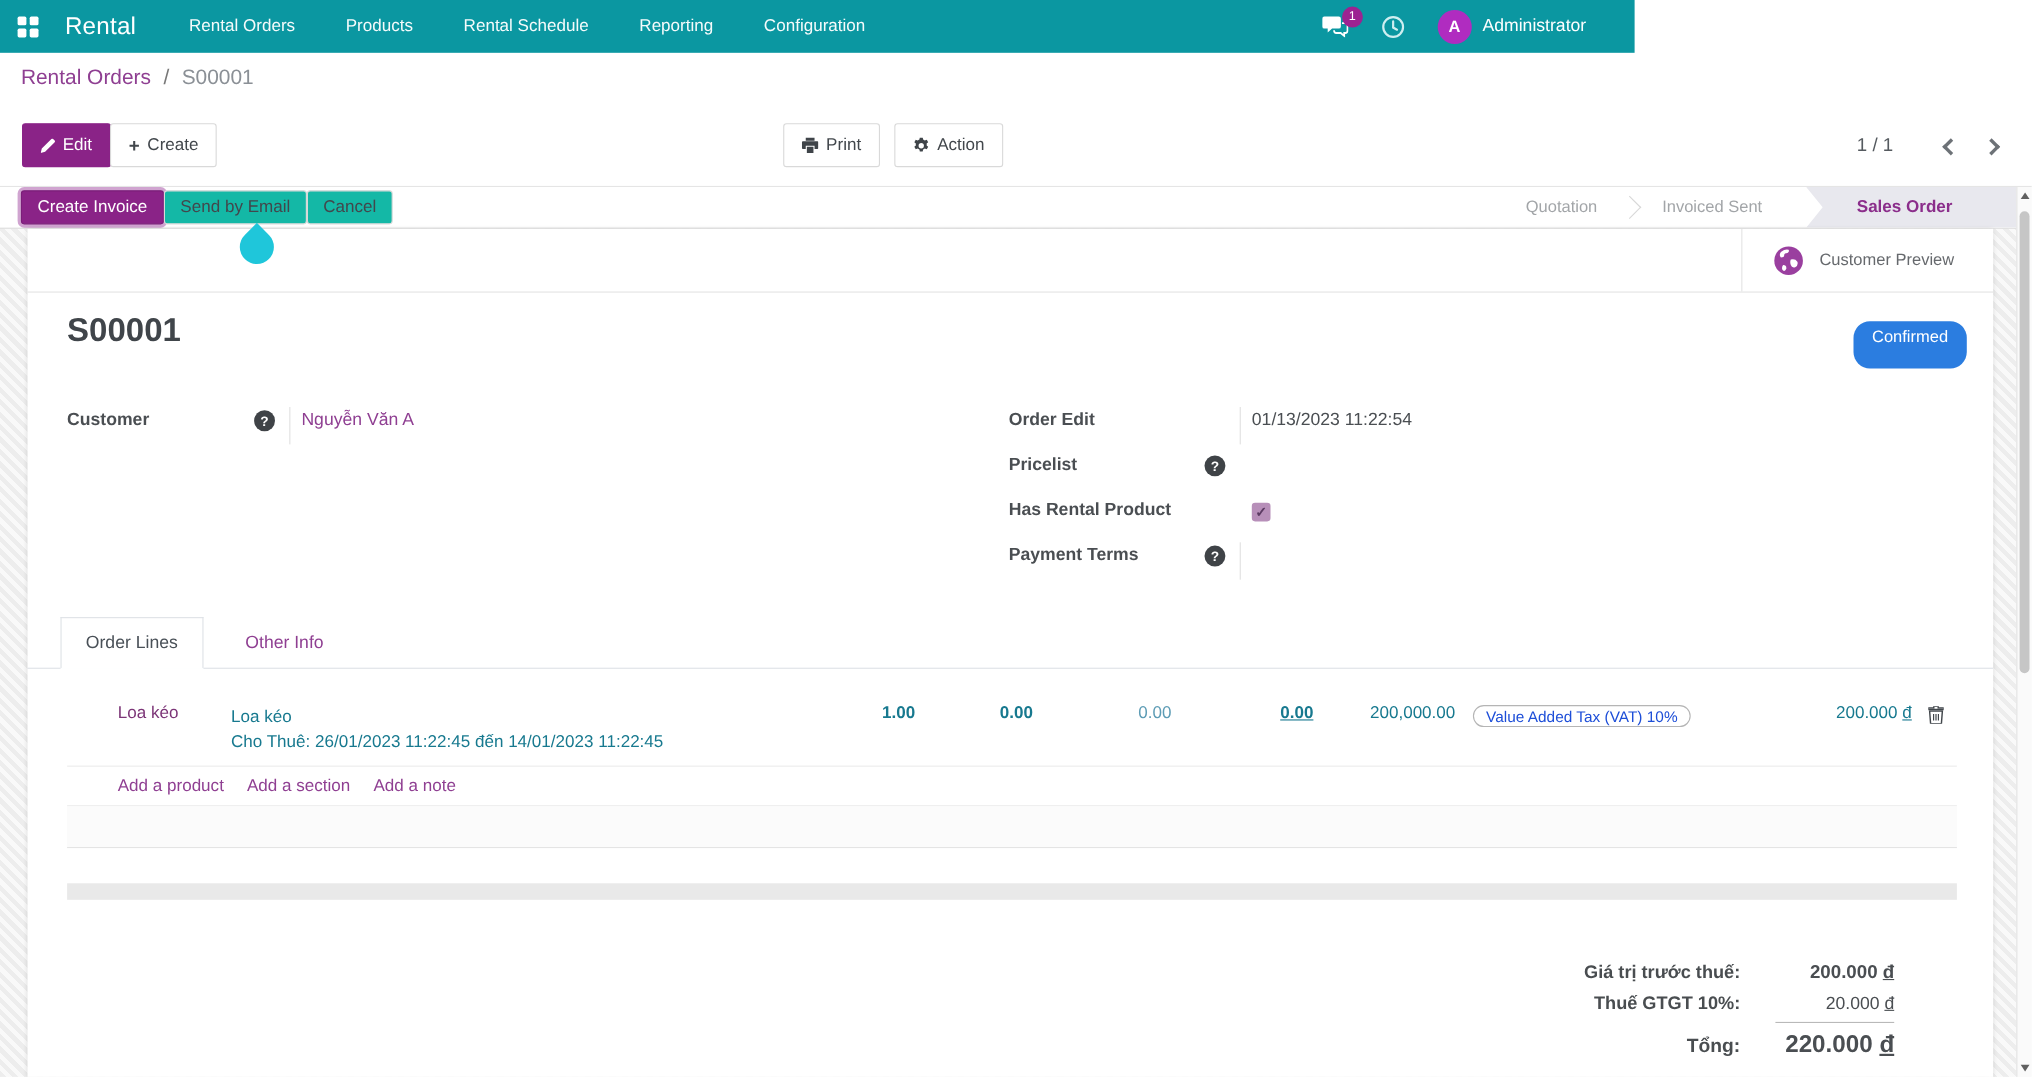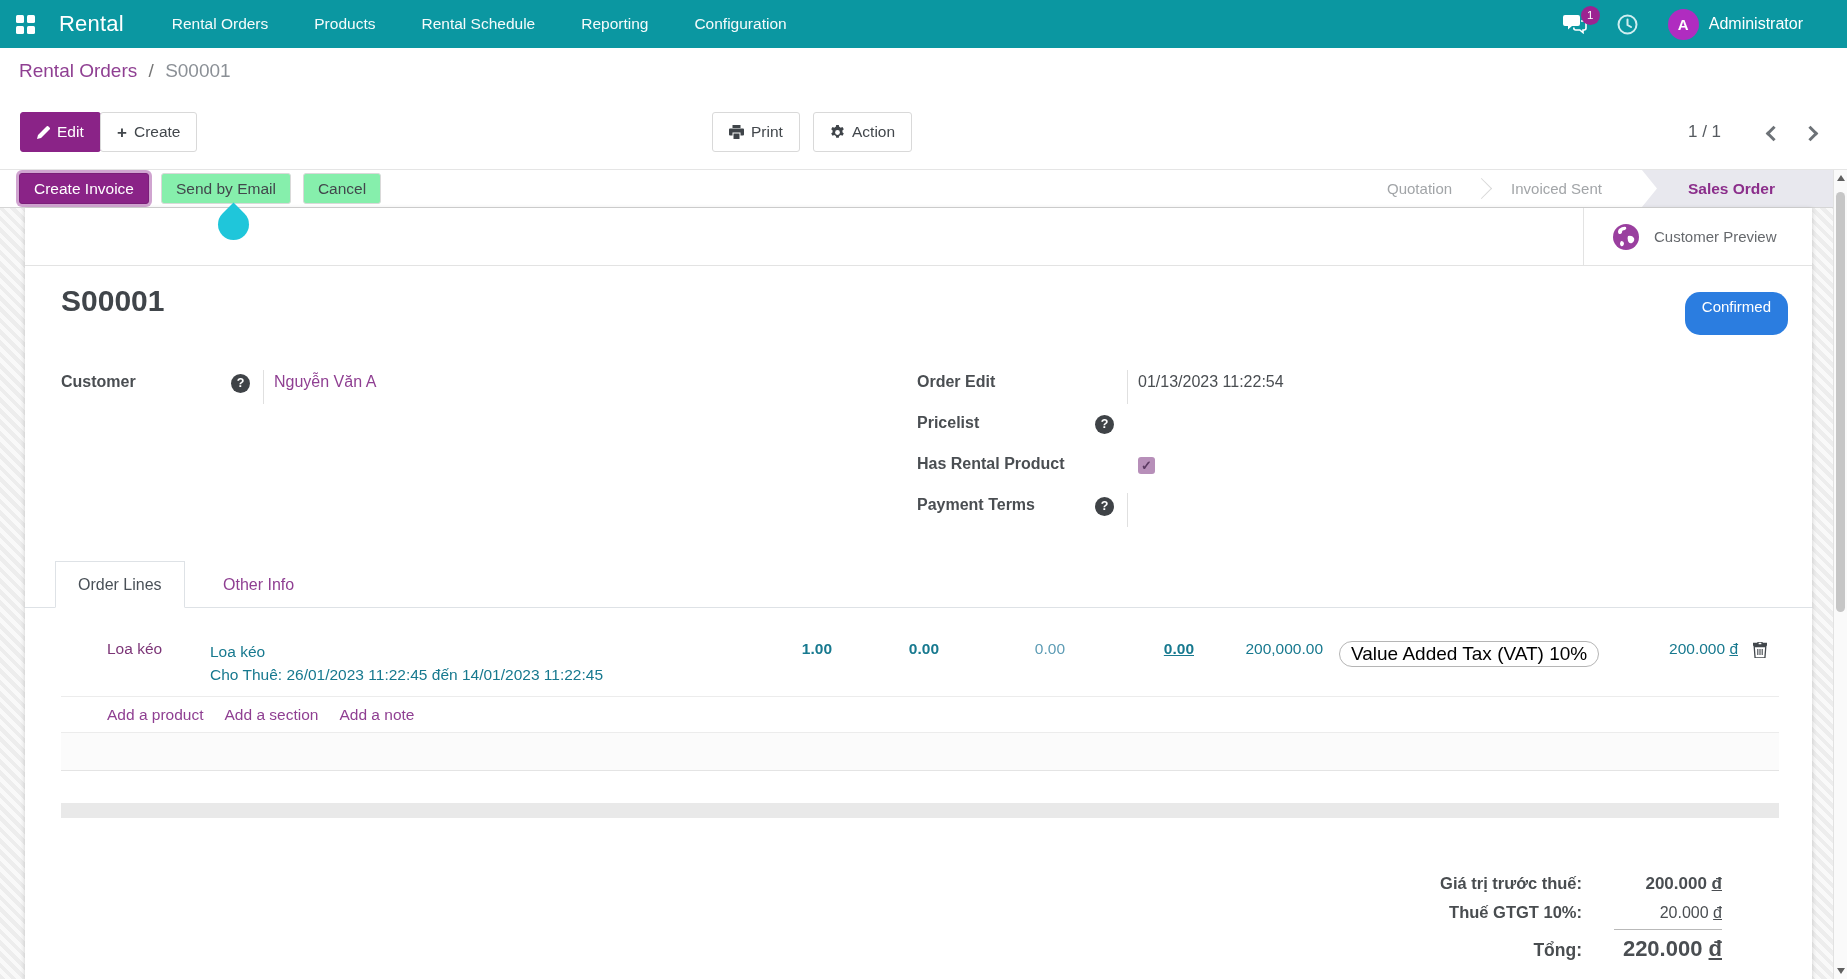--- a/index.html
+++ b/index.html
@@ -1,21 +1,21 @@
 <!DOCTYPE html>
 <html><head>
 <meta charset="utf-8">
 <style>
   * { margin:0; padding:0; box-sizing:border-box; }
   html,body { width:1847px; height:979px; overflow:hidden; background:#fff;
     font-family:"Liberation Sans", sans-serif; color:#4a4e52; }
   .abs { position:absolute; }
 
   
-  .navbar { position:absolute; left:0; top:0; width:1847px; height:48px;
+  .navbar { position:absolute; left:0; top:0; width:1486px; height:48px;
     background:#0b97a1; display:flex; align-items:center; padding:0 16px 0 16px; }
   .apps-grid { width:19px; height:19px; display:grid; grid-template-columns:8px 8px;
     grid-template-rows:8px 8px; gap:3px; cursor:pointer; }
   .apps-grid i { background:#fff; border-radius:1.5px; }
   .brand { color:#fff; font-size:22px; font-weight:500; margin-left:24px; letter-spacing:.2px; }
   .nav-menu { display:flex; margin-left:48px; gap:46px; }
   .nav-item { color:rgba(255,255,255,.96); font-size:15.5px; cursor:pointer; }
   .nav-right { margin-left:auto; display:flex; align-items:center; gap:30px; padding-right:28px; }
   .chat-wrap { position:relative; cursor:pointer; }
   .nav-badge { position:absolute; top:-8px; right:-13px; min-width:19px; height:19px;
@@ -42,22 +42,22 @@
   .pager-count { left:1688px; top:122px; font-size:17px; color:#555a5f; }
   .chev { width:11px; height:11px; border-top:3px solid #6d7277; border-right:3px solid #6d7277;
     display:inline-block; cursor:pointer; }
   .chev-left  { left:1768px; top:128px; transform:rotate(-135deg); }
   .chev-right { left:1805px; top:128px; transform:rotate(45deg); }
   .row-divider { position:absolute; left:0; top:169px; width:1847px; border-top:1px solid #e5e5e5; }
 
   
   .statusbar { position:absolute; left:0; top:170px; width:1833px; height:38px; background:#fff;
     border-bottom:1px solid #d6d6d6; display:flex; align-items:center; }
-  .sb-buttons { display:flex; gap:12px; padding-left:19px; }
-  .sb-btn { height:31px; padding:0 14px; font-size:15.5px; background:#86efac;
+  .sb-buttons { display:flex; gap:0; padding-left:19px; }
+  .sb-btn { height:31px; padding:0 14px; font-size:15.5px; background:#14b8a6;
     border:1px solid #d9d9d9; border-radius:3px; color:#42474c; cursor:pointer; }
   .sb-btn.primary { background:#8a2387; border-color:#7b1e79; color:#fff;
     box-shadow:0 0 0 3px rgba(170,90,170,.55); }
   .steps { margin-left:auto; display:flex; height:100%; align-items:stretch; }
   .step { display:flex; align-items:center; padding:0 26px; font-size:15px; color:#a2a5a8; cursor:pointer; }
   .step-sep { width:15px; height:15px; border-top:1px solid #d8d8d8; border-right:1px solid #d8d8d8;
     transform:rotate(45deg); align-self:center; margin:0 -4px; }
   .step.active { background:#e8e8ee; color:#8b2e8b; font-weight:bold; font-size:15.5px;
     clip-path:polygon(0 0, 15px 50%, 0 100%, 100% 100%, 100% 0); padding:0 58px 0 46px; margin-left:14px; }
 
@@ -123,21 +123,21 @@
   .c7 { width:127px; text-align:right; padding-right:6px; }
   .c8 { width:291px; padding-left:10px; }
   .c9 { width:120px; text-align:right; padding-right:2px; }
   .c10 { width:39px; text-align:center; }
   .teal { color:#17798f; }
   .num-b { font-weight:bold; color:#17798f; }
   .num-m { color:#5d9cb5; }
   .num-link { font-weight:bold; color:#17798f; text-decoration:underline; cursor:pointer; }
   .desc-line { line-height:23px; color:#17798f; }
   .tax-pill { display:inline-block; border:1px solid #b5b5b5; border-radius:13px; padding:1px 11px;
-    font-size:19px; color:#000000; background:#fff; margin-top:1px; }
+    font-size:14px; color:#1d4ed8; background:#fff; margin-top:1px; }
   .cur { text-decoration:underline; }
   .add-links { display:flex; gap:21px; align-items:center; height:36px; padding-left:46px;
     border-bottom:1px solid #ececec; font-size:15.5px; }
   .empty-row { height:38px; background:#fbfbfb; border-bottom:1px solid #e4e4e4; }
   .grey-band { margin-top:32px; height:15px; background:#e9e9e9; }
 
   
   .totals { position:absolute; right:90px; top:666px; }
   .trowt { display:flex; justify-content:flex-end; align-items:baseline; margin-bottom:9px; }
   .tlabel { font-size:16.5px; font-weight:bold; color:#494d50; }

